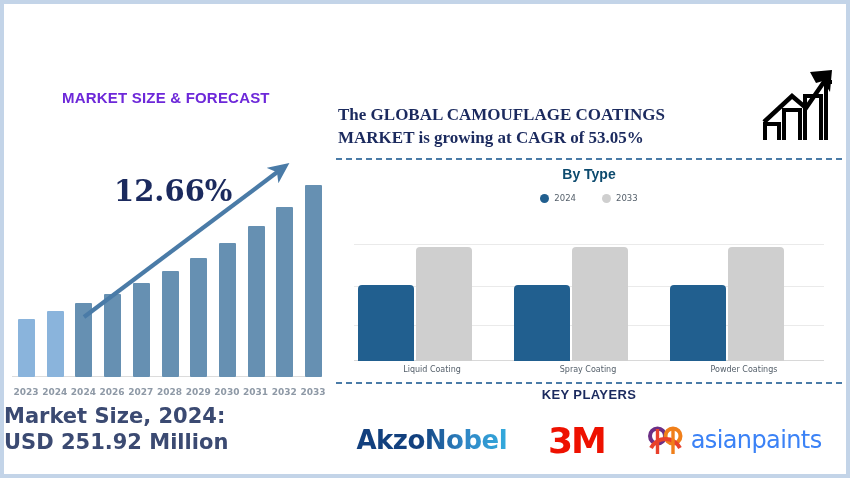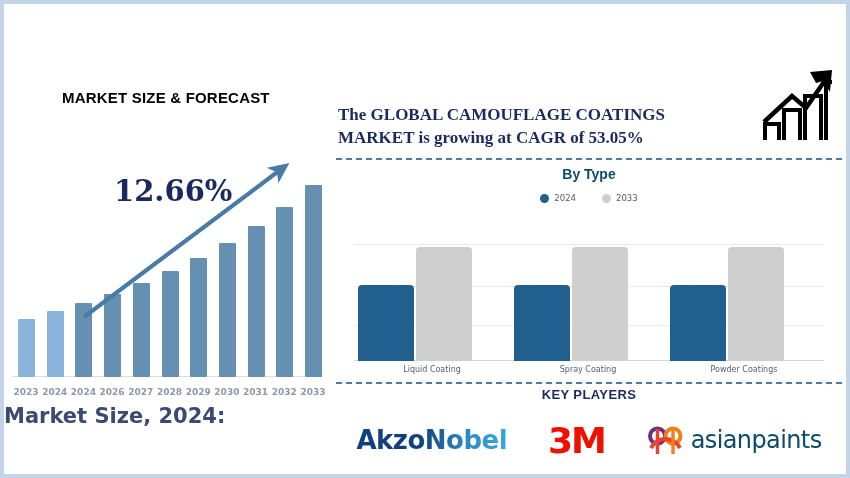--- a/index.html
+++ b/index.html
@@ -42,21 +42,21 @@
     white-space: nowrap;
   }
 
   
   #left-heading {
     position: absolute;
     left: 58px;
     top: 85px;
     font-size: 15px;
     font-weight: bold;
-    color: #000000;
+    color: #6d28d9;
     letter-spacing: 0.2px;
   }
   #cagr-big {
     position: absolute;
     left: 110px;
     top: 170px;
     font-size: 29px;
     font-weight: bold;
     color: #1b2a5e;
     font-family: "DejaVu Serif", serif;
@@ -240,21 +240,21 @@
   .logo-3m {
     font-size: 36px;
     font-weight: bold;
     color: #ee1100;
     font-family: "DejaVu Sans", sans-serif;
     letter-spacing: -2px;
   }
   .logo-asian-wrap { display: flex; align-items: center; gap: 5px; }
   .logo-asian-text {
     font-size: 24px;
-    color: #0c4a6e;
+    color: #3b82f6;
     font-family: "DejaVu Sans", sans-serif;
     letter-spacing: -0.6px;
   }
 </style>
 </head>
 <body>
 
 <div id="page">
 
 
@@ -292,20 +292,21 @@
         <marker id="arrowhead" markerWidth="5" markerHeight="5" refX="2.2" refY="2.3" orient="auto">
           <path d="M0,0 L5,2.3 L0,4.6 L1.3,2.3 Z" fill="#4a7ba7"></path>
         </marker>
       </defs>
       <line x1="80" y1="163" x2="276" y2="16" stroke="#4a7ba7" stroke-width="4.2" marker-end="url(#arrowhead)"></line>
     </svg>
   </div>
 
   <div id="market-size">
     <div>Market Size, 2024:</div>
+    <div>USD 251.92 Million</div>
   </div>
 
   <div id="cagr-statement">
     <div>The GLOBAL CAMOUFLAGE COATINGS</div>
     <div>MARKET is growing at CAGR of 53.05%</div>
   </div>
 
   <svg id="growth-icon" viewBox="0 0 72 78">
     <g fill="none" stroke="#000000" stroke-width="4">
       <path d="M3,74 L3,58 L17,58 L17,74"></path>

